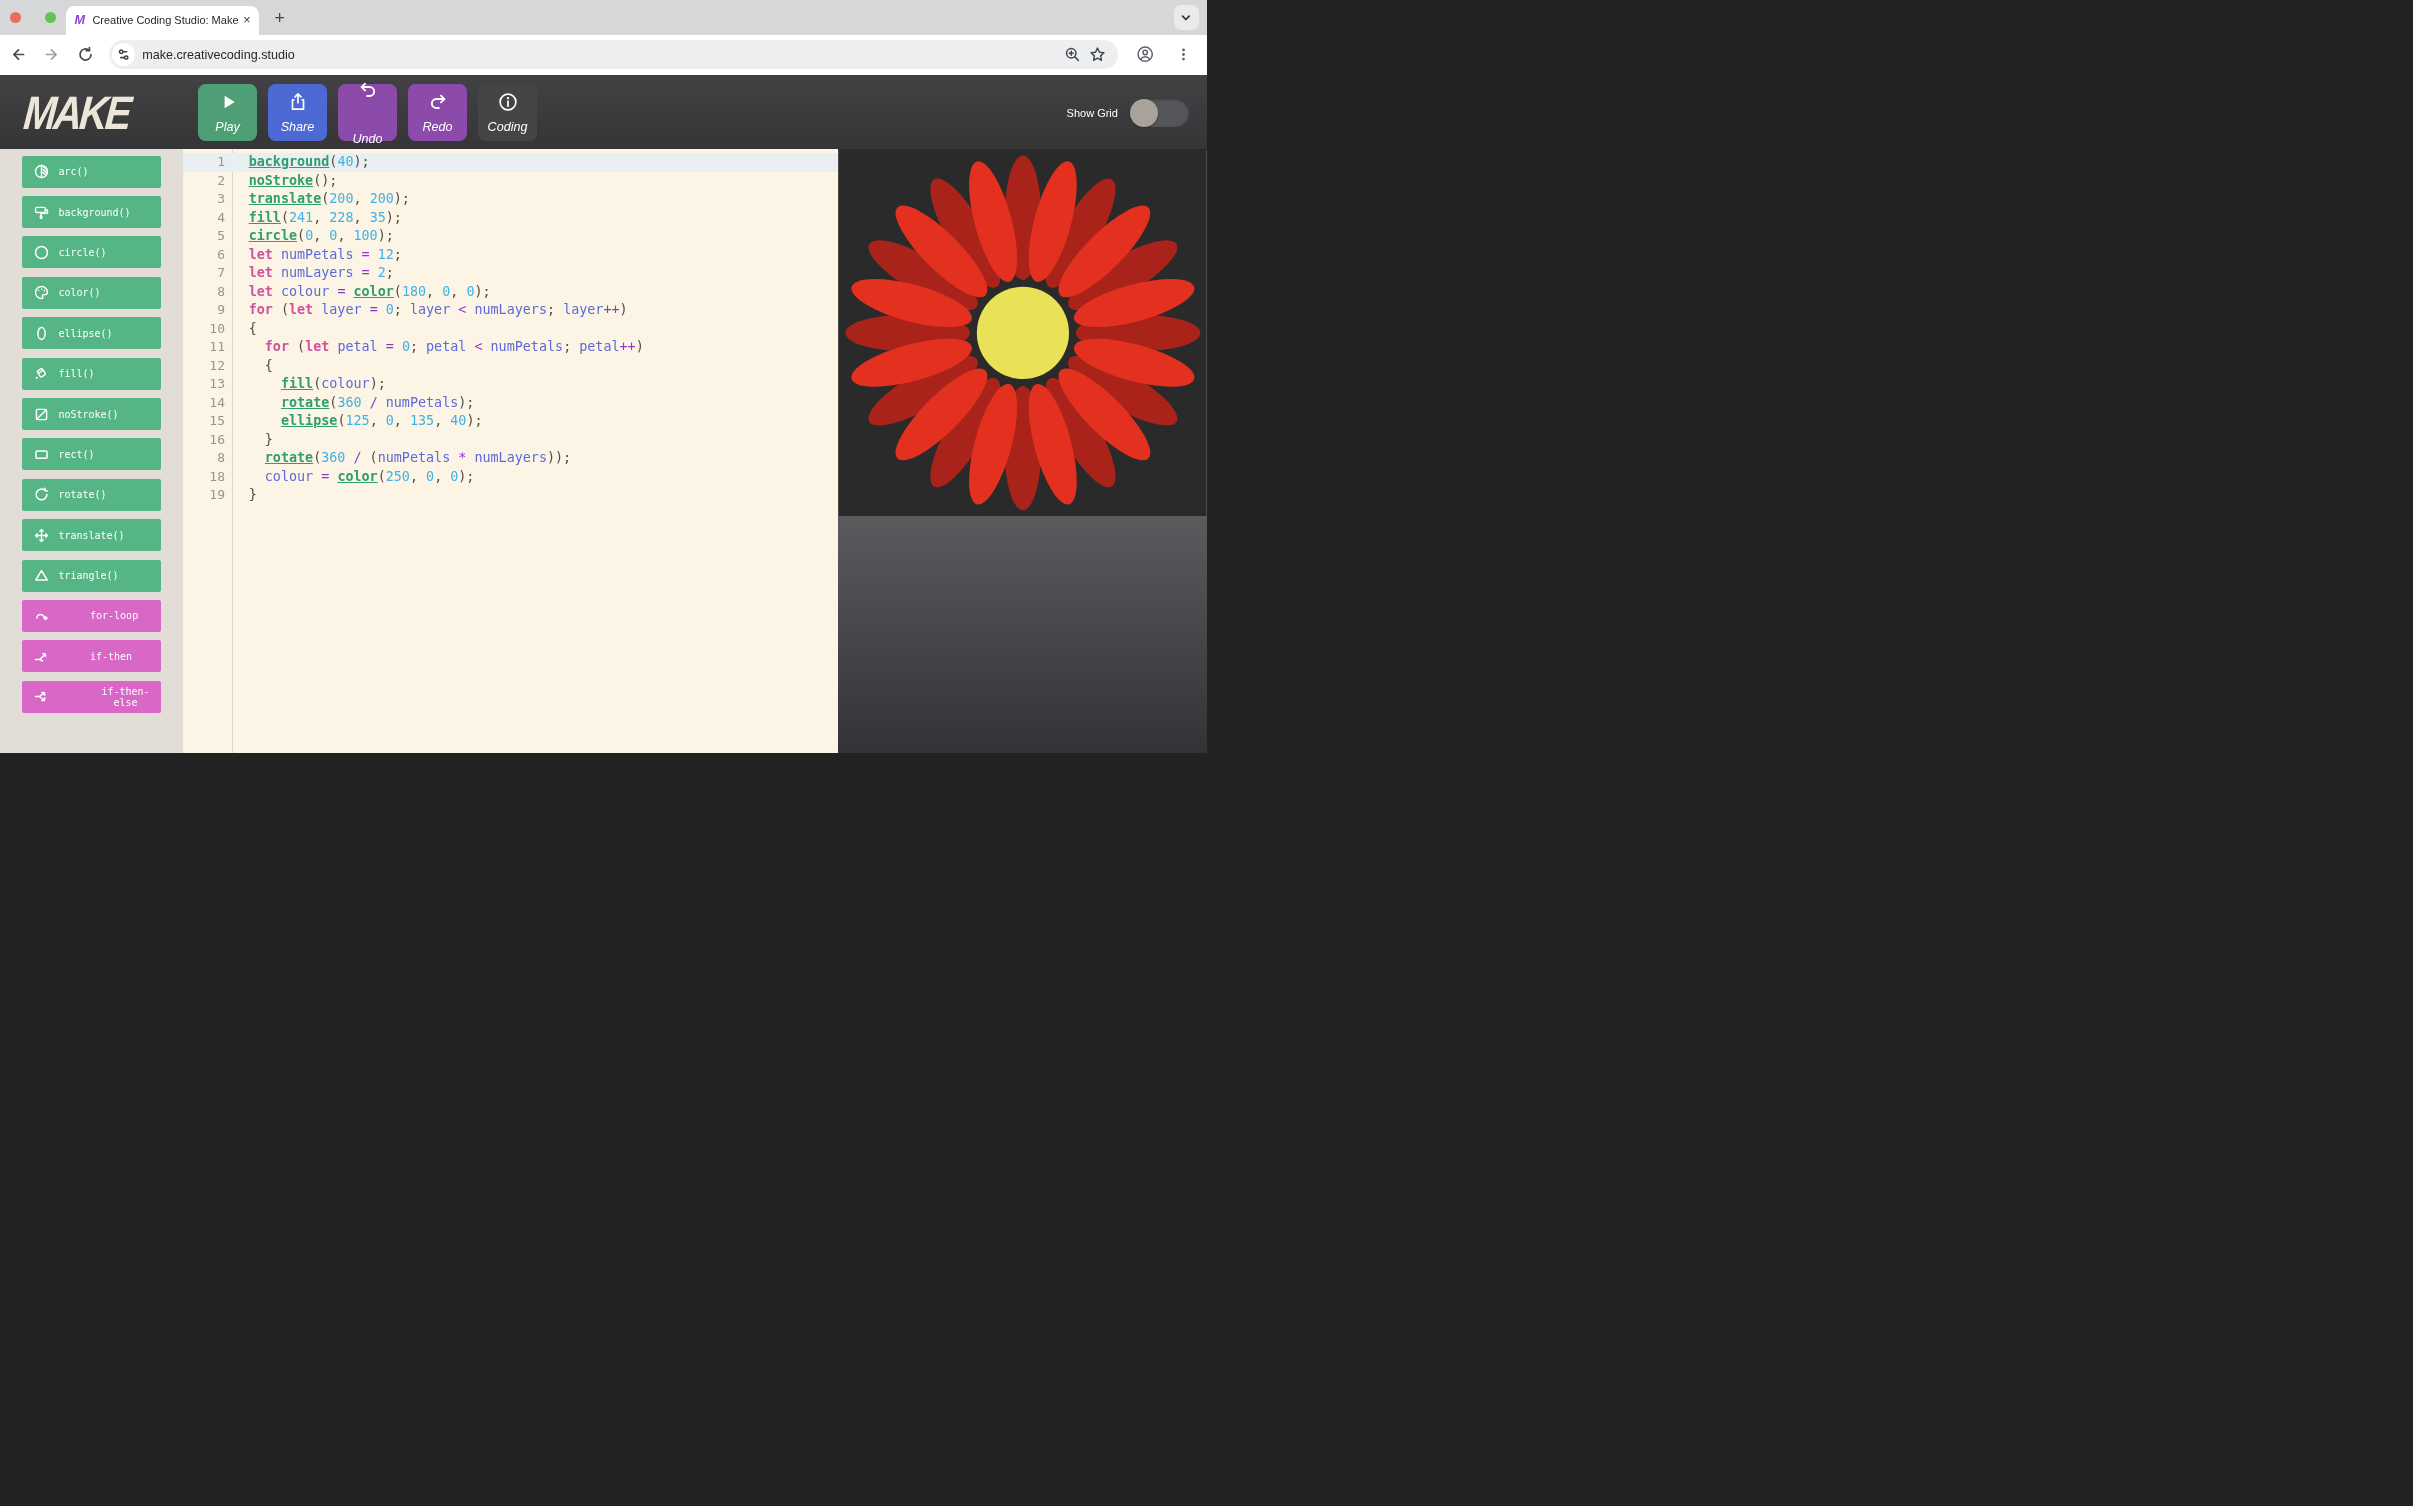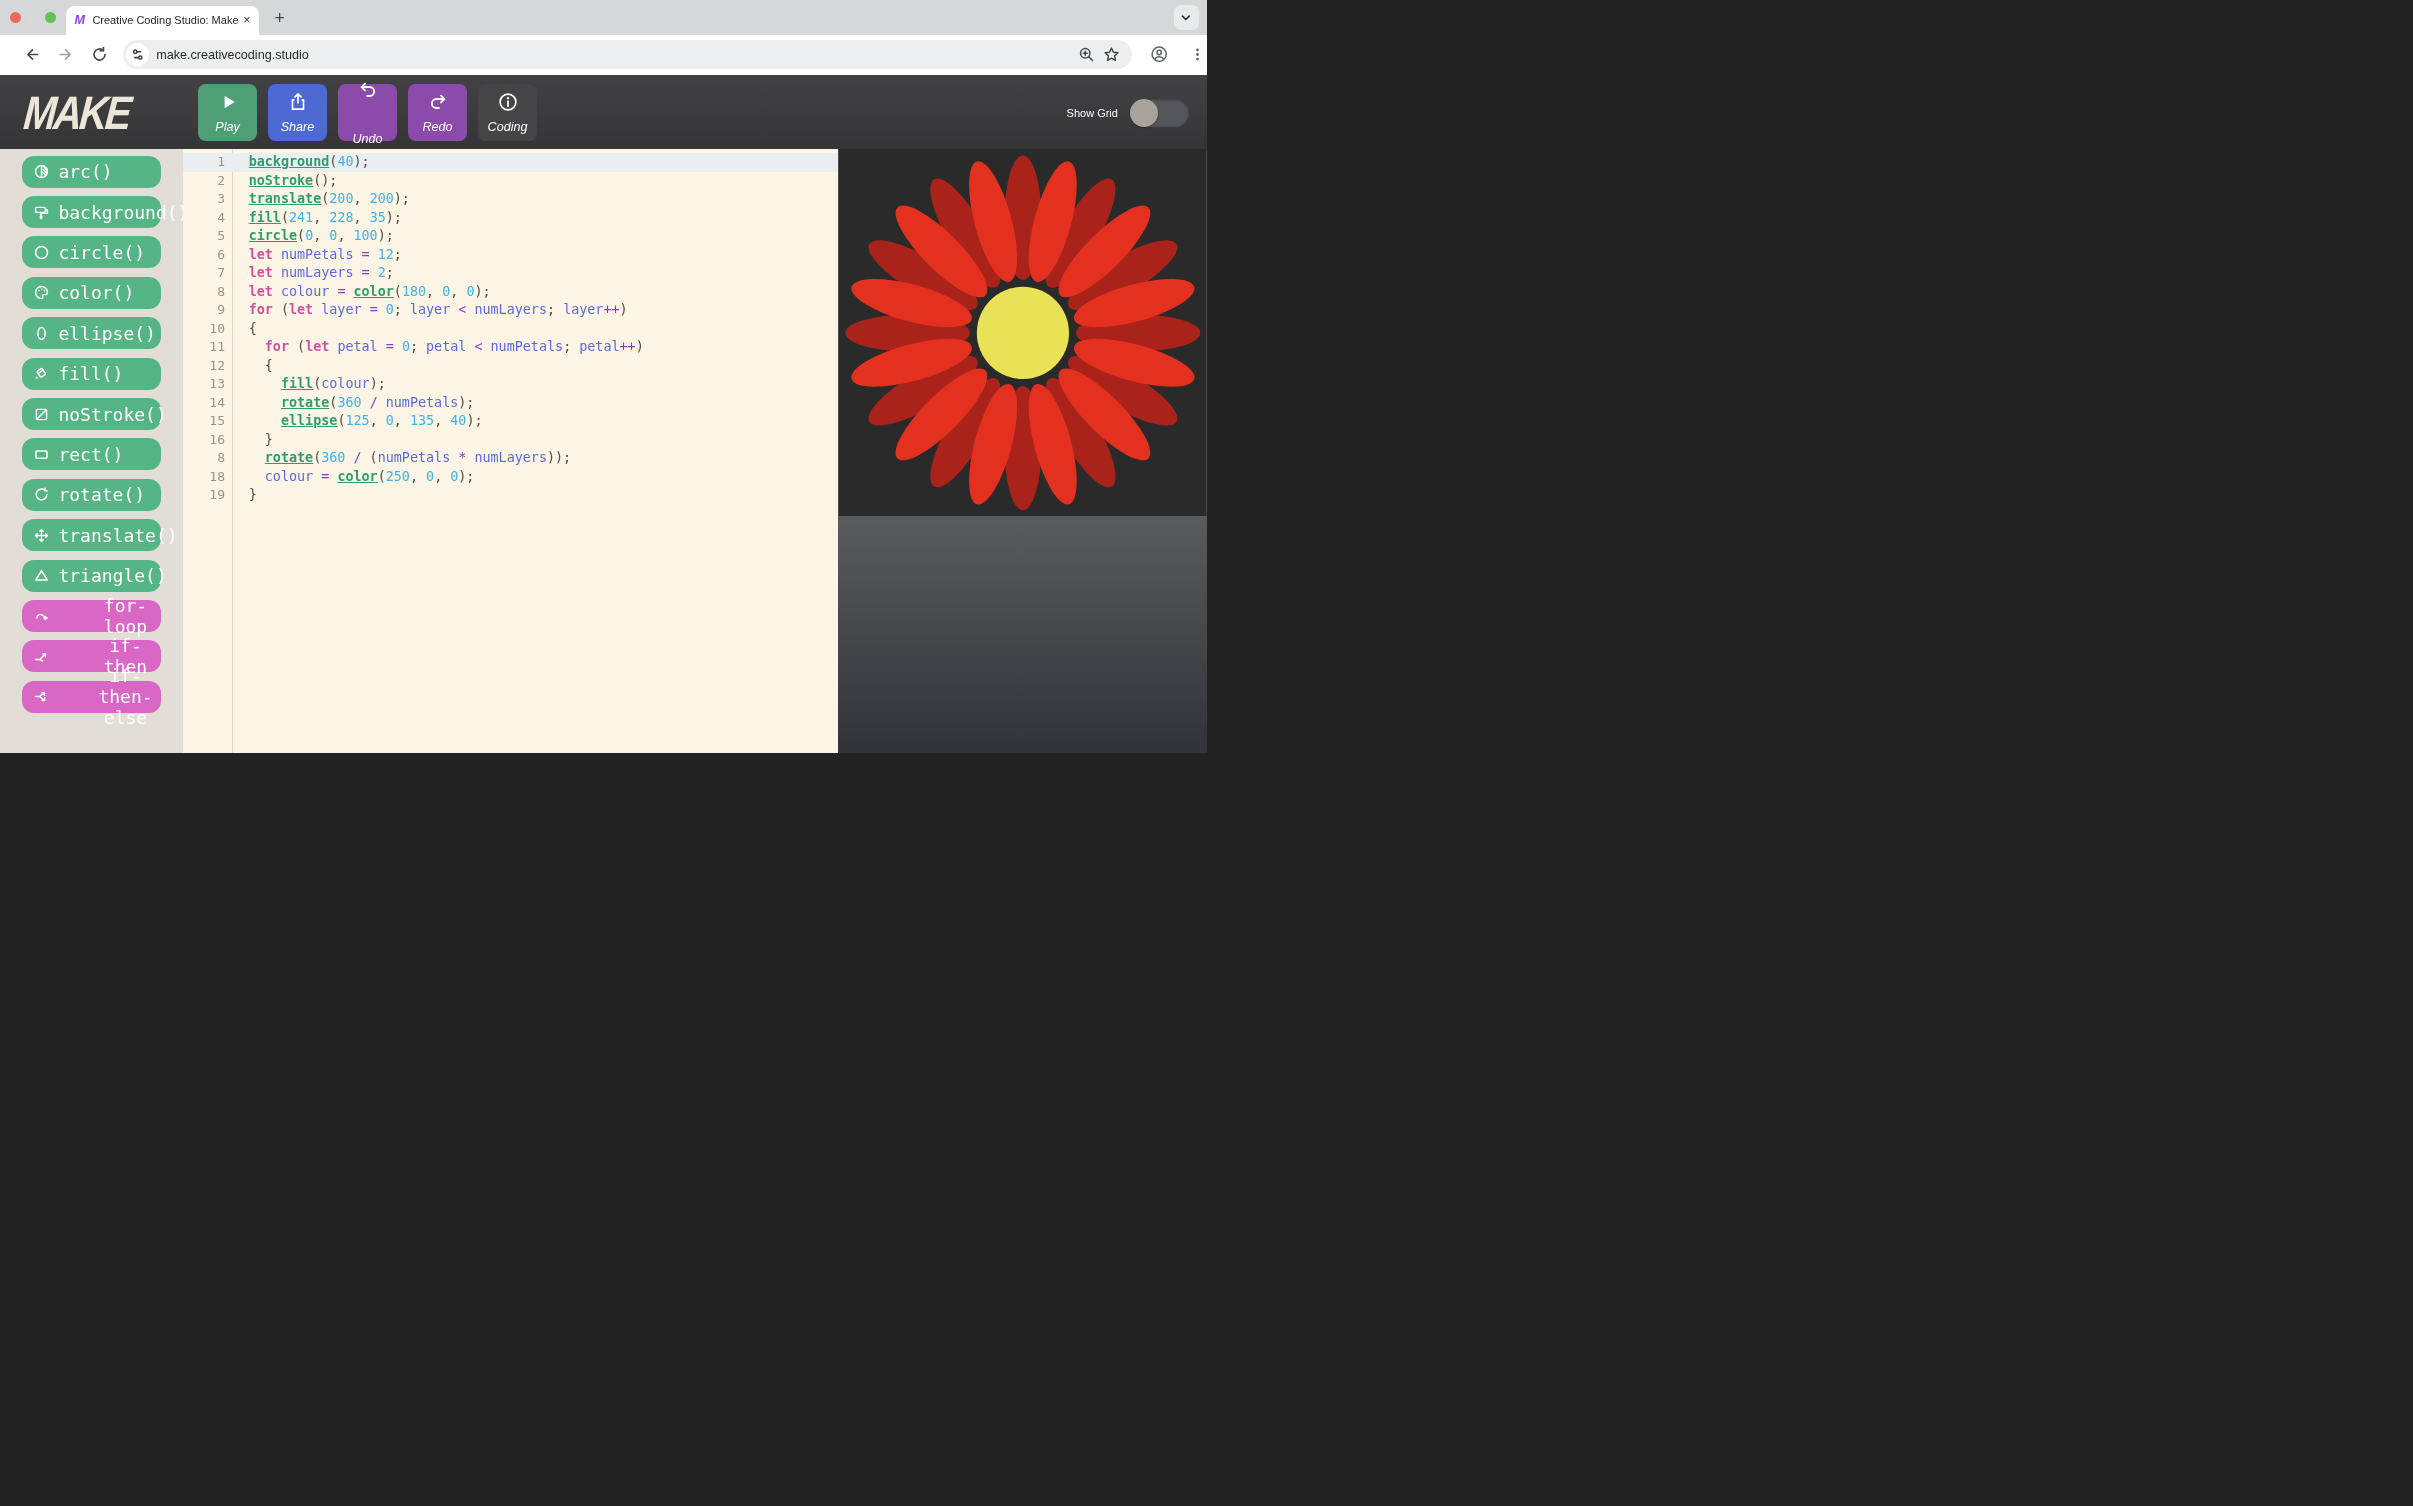--- a/index.html
+++ b/index.html
@@ -16,21 +16,21 @@
   .tab{position:absolute;left:66px;top:5.9px;width:193px;height:29px;background:#fff;
     border-radius:8.4px 8.4px 0 0;display:flex;align-items:center;padding:0 8.4px;box-sizing:border-box;}
   .favicon{font-style:italic;font-weight:bold;font-size:12.6px;color:#8d46d8;margin-right:7.5px;}
   .tab-title{font-size:11px;color:#1f2123;white-space:nowrap;overflow:hidden;flex:1;}
   .tab-close{font-size:12.6px;color:#3c4043;margin-left:5px;cursor:default;}
   .newtab{position:absolute;left:268px;top:6.7px;width:23.5px;height:23.5px;display:flex;
     align-items:center;justify-content:center;font-size:17.6px;color:#454545;}
   .tabsearch{position:absolute;right:8.4px;top:5px;width:25px;height:25px;border-radius:6.7px;
     background:#e9eaec;display:flex;align-items:center;justify-content:center;}
 
-  .toolbar{position:absolute;left:14px;top:35px;width:100%;height:39px;background:#ffffff;
+  .toolbar{position:absolute;left:0;top:35px;width:100%;height:39px;background:#ffffff;
     display:flex;align-items:center;}
   .navico{width:30px;height:30px;display:flex;align-items:center;justify-content:center;margin-left:3.4px;}
   .urlbar{flex:1;height:28.5px;margin-left:8.4px;margin-right:8.4px;background:#edeeef;border-radius:14.2px;
     display:flex;align-items:center;padding:0 8.4px 0 3.4px;}
   .tunewrap{width:23.5px;height:23.5px;border-radius:50%;background:#fff;display:flex;
     align-items:center;justify-content:center;margin-right:6.7px;}
   .url-text{font-size:12.6px;color:#27292b;flex:1;}
   .pillico{width:25px;height:25px;display:flex;align-items:center;justify-content:center;}
   .navright{display:flex;align-items:center;margin-right:8.4px;gap:5px;}
 
@@ -48,22 +48,22 @@
   .sg-label{color:#fff;font-size:11px;}
   .toggle{width:59px;height:28px;border-radius:14.2px;background:#54565a;position:relative;
     box-shadow:inset 0 0.8px 2.5px rgba(0,0,0,.35);}
   .knob{position:absolute;left:0.8px;top:0px;width:28px;height:28px;border-radius:50%;
     background:#a9a29a;box-shadow:0 0.8px 1.7px rgba(0,0,0,.4);}
 
   
   .content{position:absolute;left:0;top:149px;width:100%;height:604px;display:flex;}
   .sidebar{width:183px;height:100%;background:var(--sidebar-bg);box-sizing:border-box;
     padding-top:6.7px;display:flex;flex-direction:column;align-items:center;gap:8.4px;flex:none;}
-  .sbtn{width:139px;height:32px;border:none;border-radius:12px;display:flex;align-items:center;
-    color:#fff;font-family:"DejaVu Sans Mono",monospace;font-size:18px;cursor:pointer;
+  .sbtn{width:139px;height:32px;border:none;border-radius:2px;display:flex;align-items:center;
+    color:#fff;font-family:"DejaVu Sans Mono",monospace;font-size:10px;cursor:pointer;
     padding:0 0 0 11px;box-sizing:border-box;gap:8.4px;flex:none;}
   .sbtn.green{background:var(--green-button);}
   .sbtn.pink{background:var(--pink-button);gap:40px;}
   .sbtn svg{flex:none;}
 
   .editor{position:relative;width:655px;height:100%;background:var(--editor-bg);flex:none;
     font-family:"DejaVu Sans Mono",monospace;}
   .gutterline{position:absolute;left:49px;top:0;width:0.8px;height:100%;background:var(--gutter-line);}
   .code-lines{position:relative;padding-top:4.2px;}
   .row{display:flex;height:18.5px;line-height:18.5px;font-size:13.4px;}

